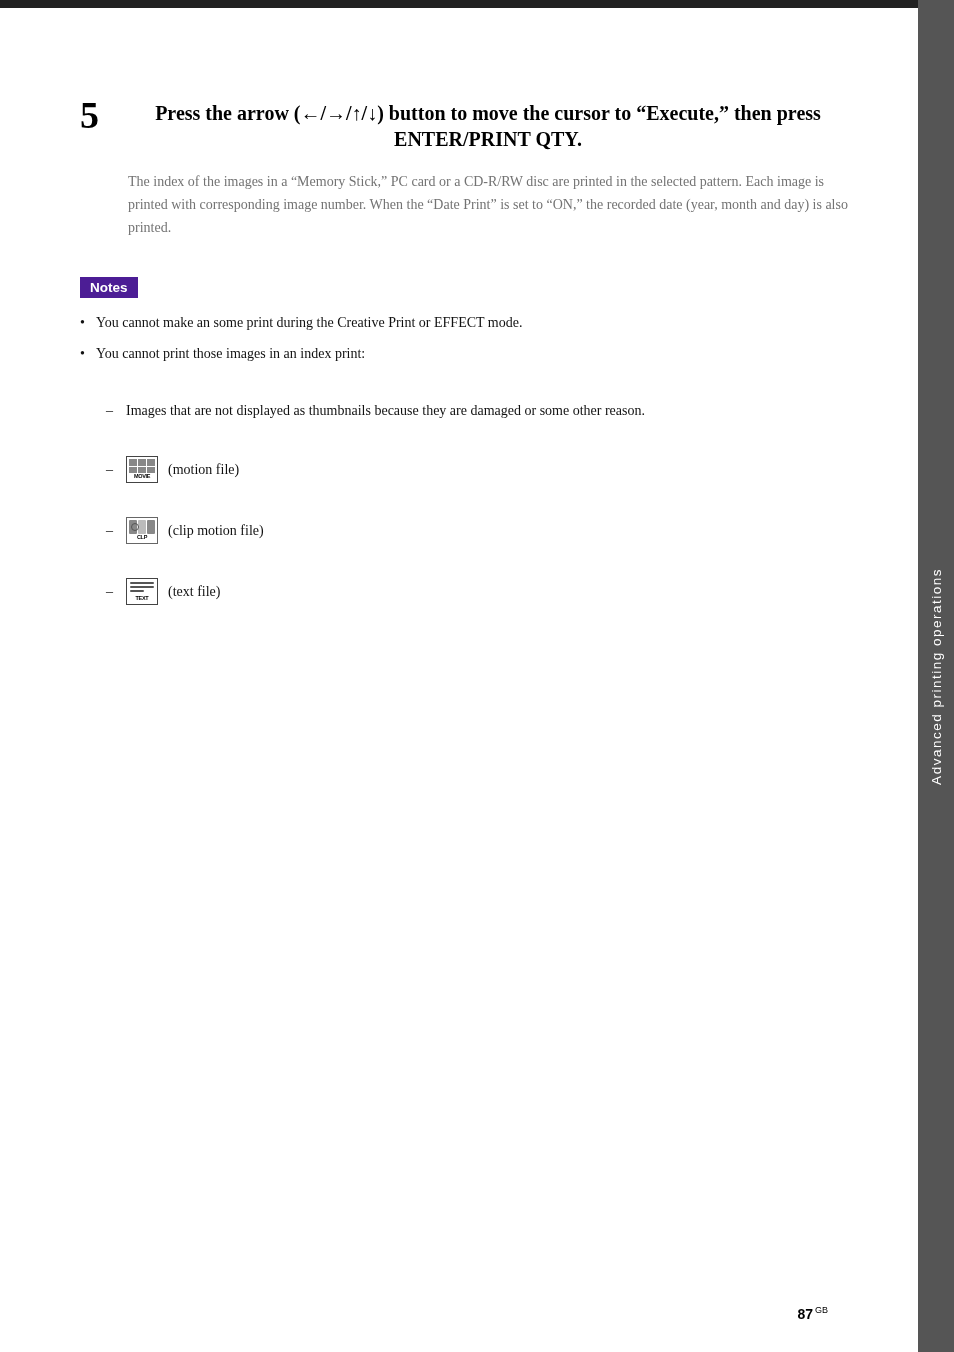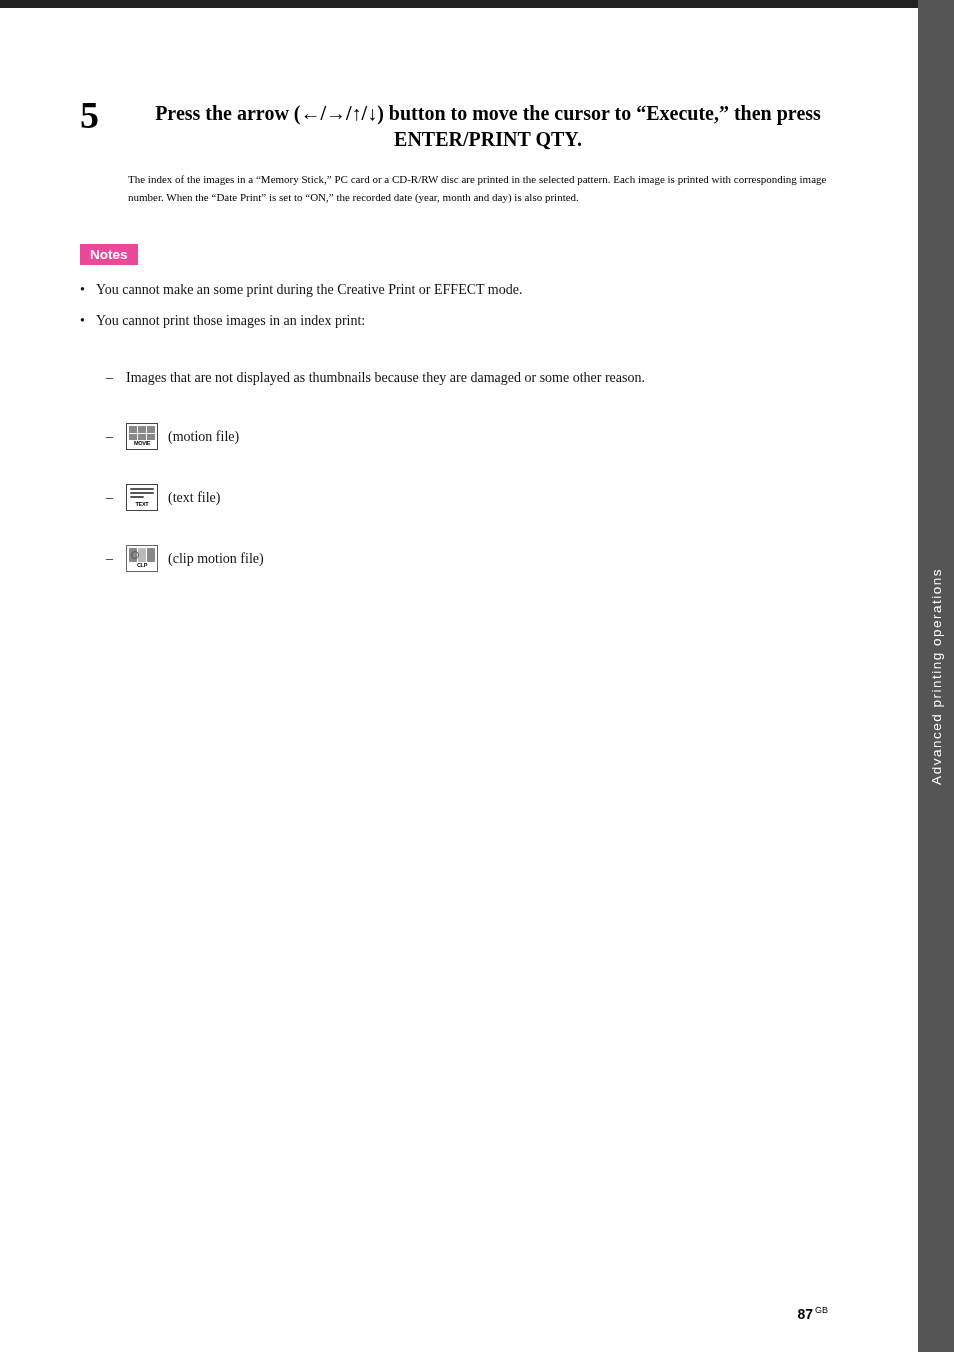--- a/index.html
+++ b/index.html
@@ -60,32 +60,32 @@
 
     .step-heading {
       font-size: 20px;
       font-weight: bold;
       line-height: 1.3;
       margin-bottom: 18px;
       text-align: center;
     }
 
     .step-description {
-      font-size: 11px;
+      font-size: 14px;
       line-height: 1.65;
-      color: #000000;
+      color: #737373;
     }
 
     .notes-section {
       margin-top: 38px;
     }
 
     .notes-badge {
       display: inline-block;
-      background: #ec4899;
+      background: #4c1d95;
       color: #fff;
       font-size: 13.5px;
       font-weight: bold;
       padding: 3px 10px;
       margin-bottom: 14px;
       font-family: Arial, sans-serif;
     }
 
     .notes-list {
       list-style: none;
@@ -281,43 +281,43 @@
                     <span class="movie-grid-cell"></span>
                     <span class="movie-grid-cell"></span>
                   </span>
                 </span>
                 <span class="icon-label">MOVIE</span>
               </span>
               <span class="sub-item-text">(motion file)</span>
             </li>
             <li>
 
-              <span class="icon-movie-box" style="position:relative;">
-                <span class="text-lines">
-                  <span class="text-line"></span>
-                  <span class="text-line"></span>
-                  <span class="text-line short"></span>
-                </span>
-                <span class="icon-label">TEXT</span>
-              </span>
-              <span class="sub-item-text">(text file)</span>
-            </li>
-            <li>
-
               <span class="icon-movie-box" style="position:relative; border-color:#666;">
                 <span style="position:absolute; top:2px; left:2px; right:2px; height:14px; display:flex; gap:1px;">
                   <span style="flex:1; background:#888; border-radius:1px;"></span>
                   <span style="flex:1; background:#bbb; border-radius:1px;"></span>
                   <span style="flex:1; background:#888; border-radius:1px;"></span>
                 </span>
                 <span style="position:absolute; top:5px; left:4px; width:8px; height:8px; border:1.5px solid #555; border-radius:50%;"></span>
                 <span class="icon-label">CLP</span>
               </span>
               <span class="sub-item-text">(clip motion file)</span>
             </li>
+            <li>
+
+              <span class="icon-movie-box" style="position:relative;">
+                <span class="text-lines">
+                  <span class="text-line"></span>
+                  <span class="text-line"></span>
+                  <span class="text-line short"></span>
+                </span>
+                <span class="icon-label">TEXT</span>
+              </span>
+              <span class="sub-item-text">(text file)</span>
+            </li>
           </ul>
         </li>
       </ul>
     </div>
 
     <div class="page-footer">
       <span class="page-number">
         <span>87</span><sup>GB</sup>
       </span>
     </div>

